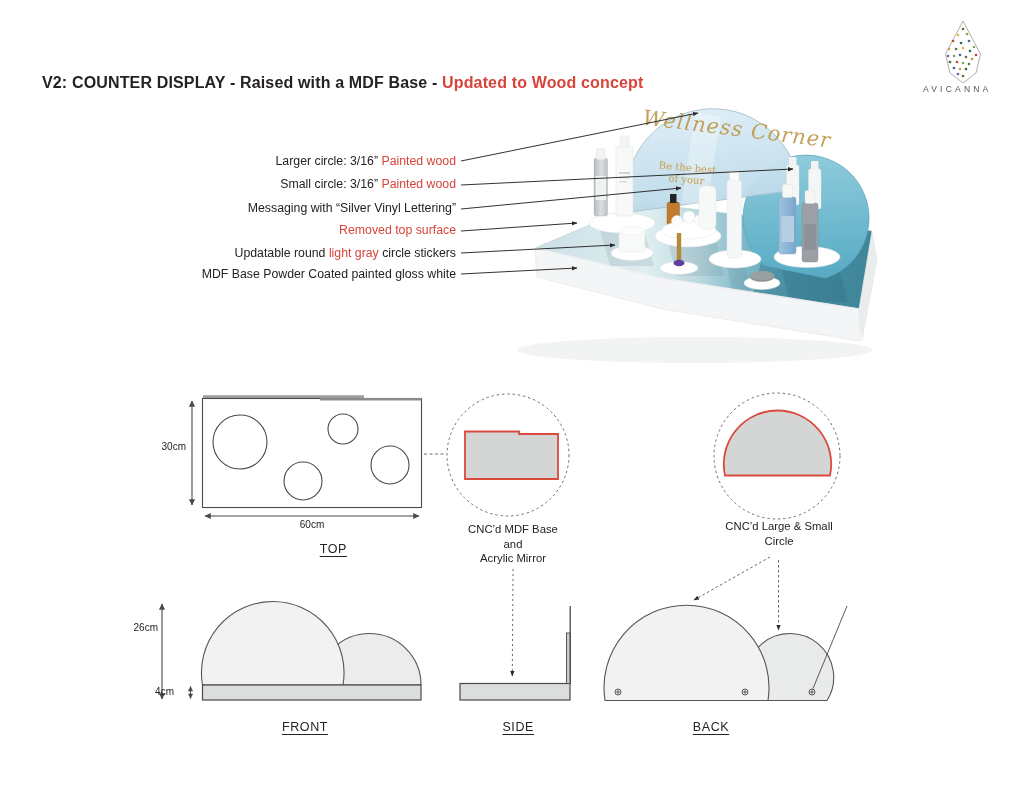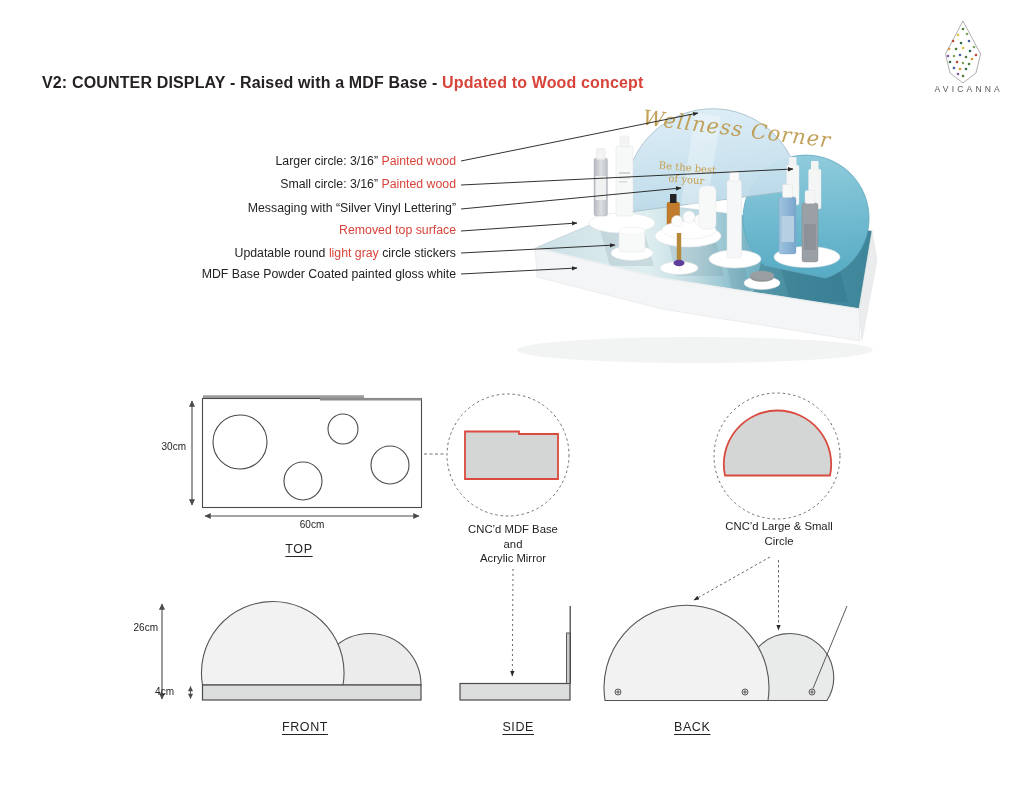--- a/index.html
+++ b/index.html
@@ -3,21 +3,21 @@
 <meta charset="utf-8">
 <style>
   html,body{margin:0;padding:0;background:#ffffff;}
   .page{position:relative;width:1024px;height:791px;background:#fff;overflow:hidden;
         font-family:"Liberation Sans",sans-serif;color:#262223;}
   .page svg{position:absolute;left:0;top:0;pointer-events:none;}
   .t{position:absolute;white-space:nowrap;}
   .title{left:42px;top:44px;font-size:16px;font-weight:700;letter-spacing:.15px;margin-top:30px;}
   .c-red{color:#d8443a;}
   .callout{position:absolute;right:568px;font-size:12.3px;white-space:nowrap;}
-  .brand{left:923px;top:84px;width:80px;text-align:right;font-size:8.5px;
+  .brand{left:923px;top:84px;width:80px;text-align:left;font-size:8.5px;
          letter-spacing:3.2px;color:#57585a;font-weight:500;}
   .gold-script{left:626px;top:117px;width:222px;text-align:center;transform:rotate(7deg);
     font-family:"DejaVu Serif",serif;font-style:italic;font-size:21px;color:#bd9a4e;
     letter-spacing:1px;opacity:.92;}
   .gold-sub{left:651px;top:162px;width:72px;text-align:center;transform:rotate(5deg);
     font-family:"DejaVu Serif",serif;font-size:10px;line-height:11.5px;color:#c79f4d;}
   .dim{font-size:10px;}
   .viewlabel{font-size:12.5px;letter-spacing:.6px;text-decoration:underline;text-underline-offset:3px;}
   .detail-label{position:absolute;font-size:11.3px;line-height:14.5px;text-align:center;white-space:normal;}
   .note{left:849px;top:592px;font-size:11.5px;line-height:16px;}
@@ -264,24 +264,24 @@
     <div class="callout" style="top:223px"><span></span><span class="c-red">Removed top surface</span><span></span></div>
     <div class="callout" style="top:246px"><span>Updatable round </span><span class="c-red">light gray</span><span> circle stickers</span></div>
     <div class="callout" style="top:267px"><span>MDF Base Powder Coated painted gloss white</span><span class="c-red"></span><span></span></div>
   </div>
 
   <div class="t dim" style="left:140px;top:441px;width:46px;text-align:right;z-index:4">30cm</div>
   <div class="t dim" style="left:277px;top:519px;width:70px;text-align:center;z-index:4">60cm</div>
   <div class="t dim" style="left:112px;top:622px;width:46px;text-align:right;z-index:4">26cm</div>
   <div class="t dim" style="left:132px;top:686px;width:42px;text-align:right;z-index:4">4cm</div>
 
-  <div class="t viewlabel" style="left:264px;top:542px;width:70px;text-align:center;z-index:4">TOP</div>
+  <div class="t viewlabel" style="left:277px;top:542px;width:70px;text-align:right;z-index:4">TOP</div>
   <div class="t viewlabel" style="left:267px;top:720px;width:76px;text-align:center;z-index:4">FRONT</div>
   <div class="t viewlabel" style="left:460px;top:720px;width:74px;text-align:right;z-index:4">SIDE</div>
-  <div class="t viewlabel" style="left:674px;top:720px;width:74px;text-align:left;z-index:4">BACK</div>
+  <div class="t viewlabel" style="left:674px;top:720px;width:74px;text-align:center;z-index:4">BACK</div>
 
   <div class="detail-label" style="left:709px;top:519px;width:140px;z-index:4">
     <div>CNC’d Large &amp; Small</div>
     <div>Circle</div>
   </div>
   <div class="detail-label" style="left:448px;top:522px;width:130px;z-index:4">
     <div>CNC’d MDF Base</div>
     <div>and</div>
     <div>Acrylic Mirror</div>
   </div>

